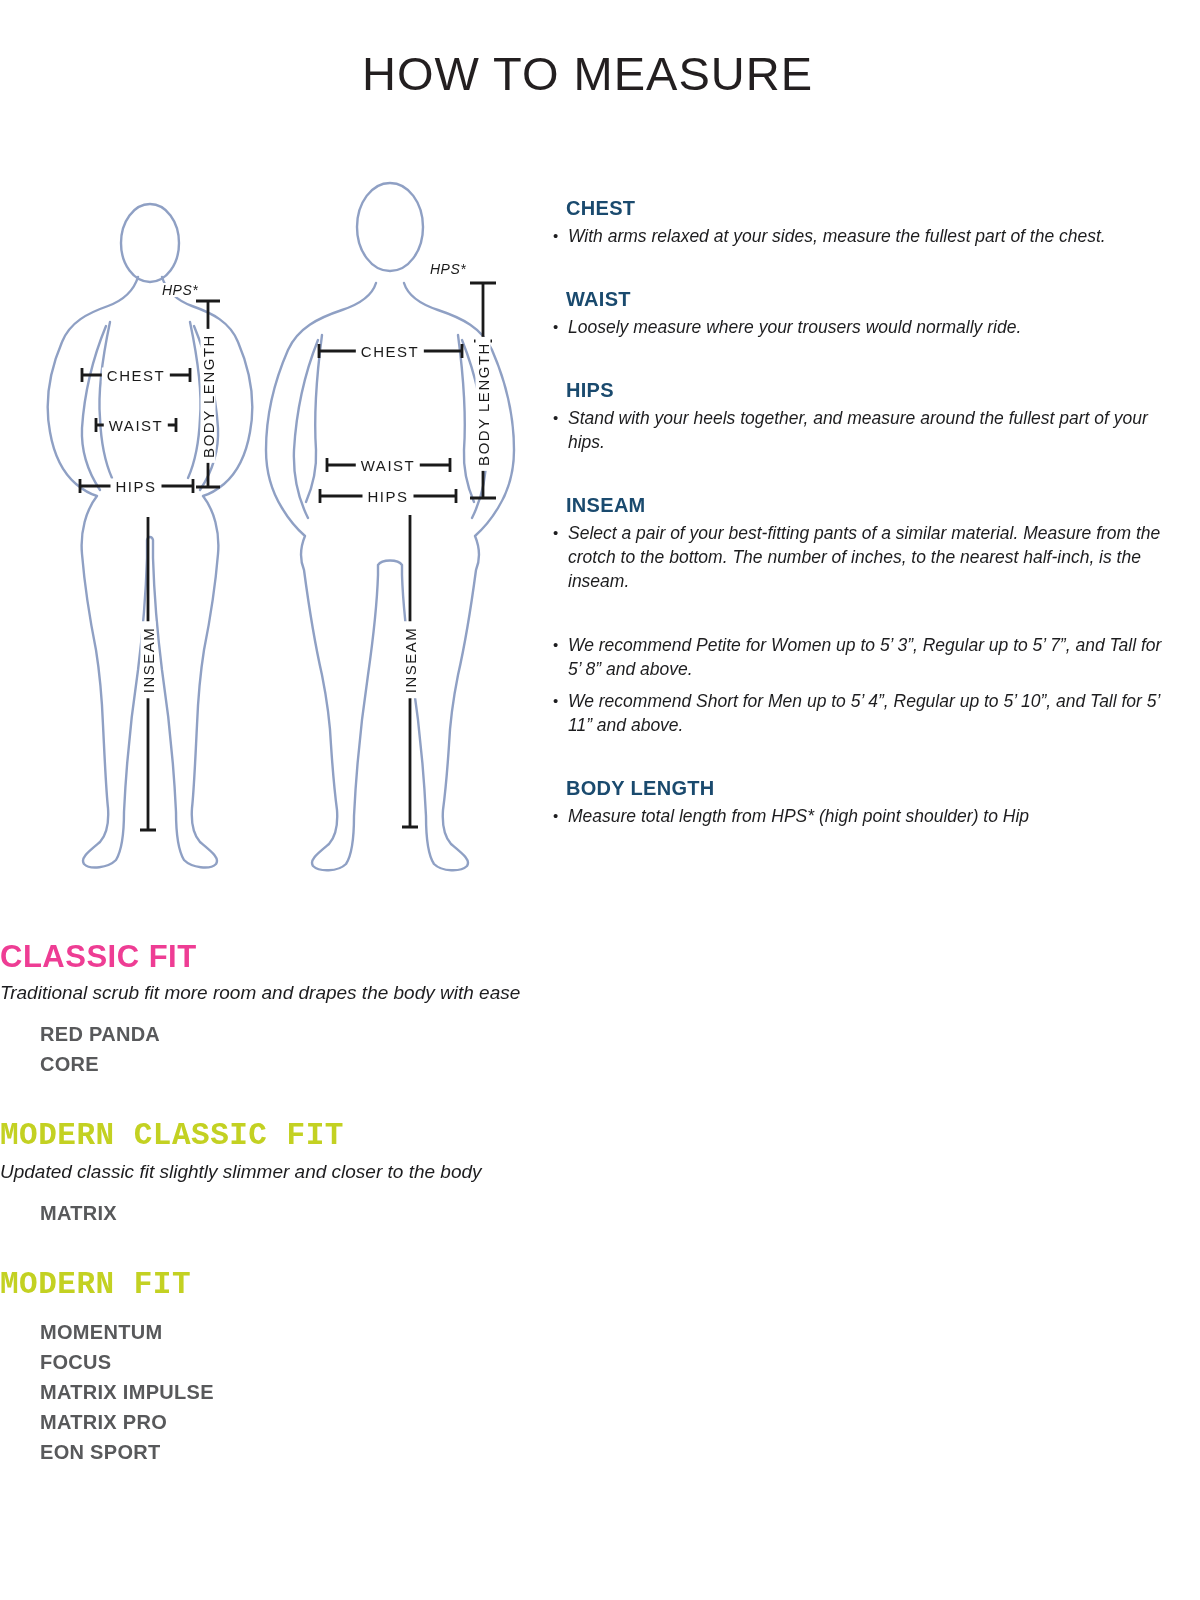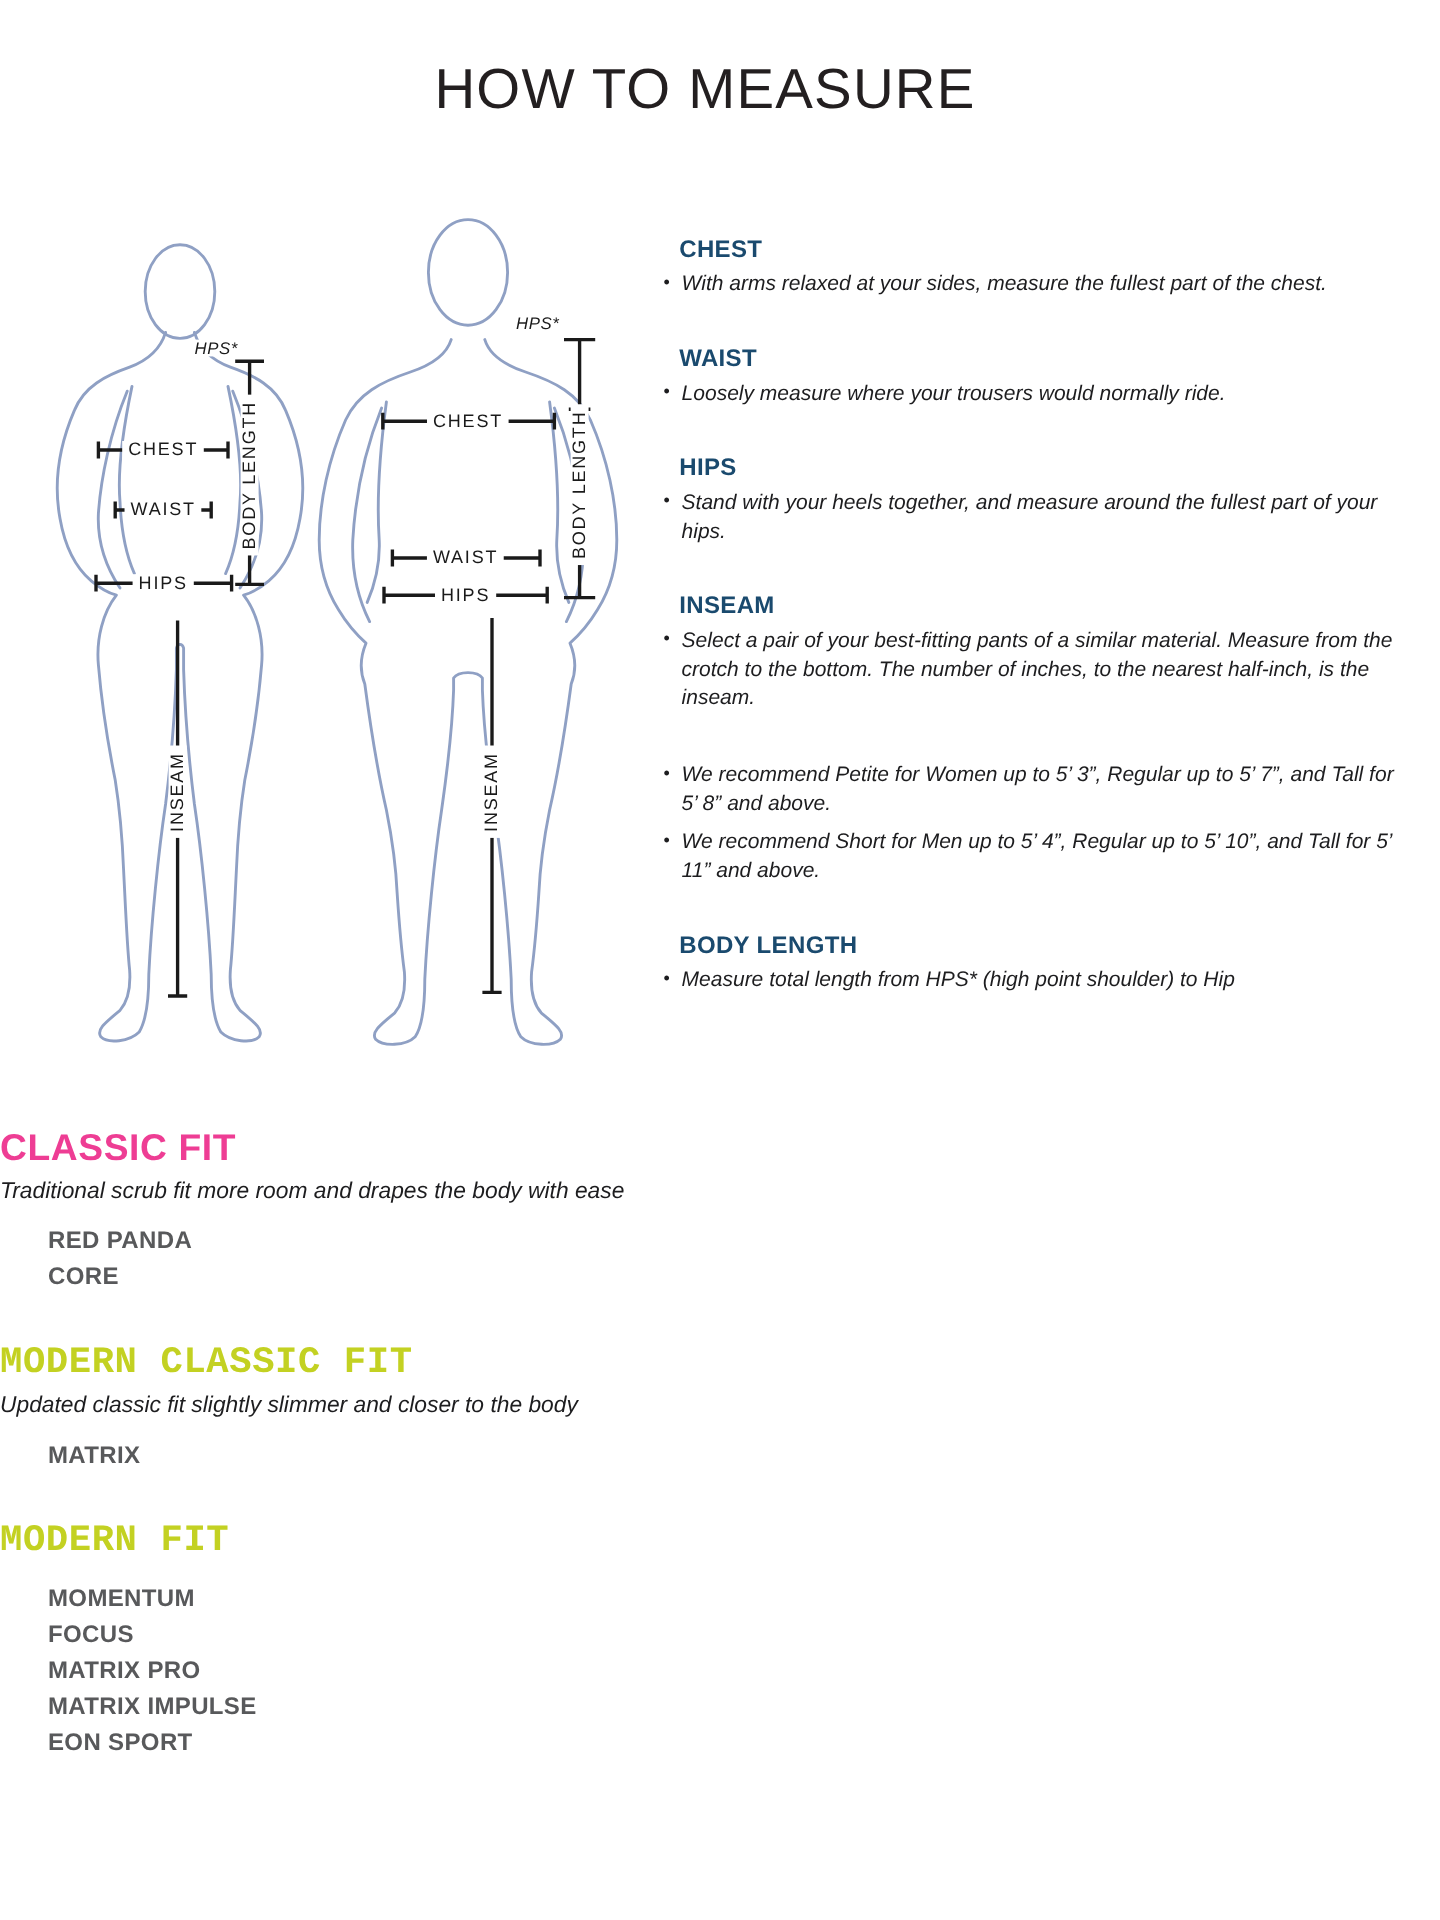--- a/index.html
+++ b/index.html
@@ -122,20 +122,20 @@
       <p class="fit-desc">Updated classic fit slightly slimmer and closer to the body</p>
       <ul class="products">
         <li>MATRIX</li>
       </ul>
     </section>
     <section class="fit">
       <h2 class="fit-name green">MODERN FIT</h2>
       <ul class="products">
         <li>MOMENTUM</li>
         <li>FOCUS</li>
+        <li>MATRIX IMPULSE</li>
         <li>MATRIX PRO</li>
-        <li>MATRIX IMPULSE</li>
         <li>EON SPORT</li>
       </ul>
     </section>
   </div>
 
 </div>
 
 </body></html>

